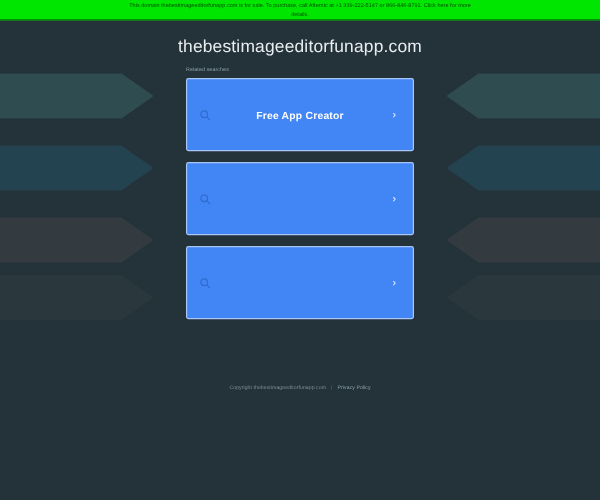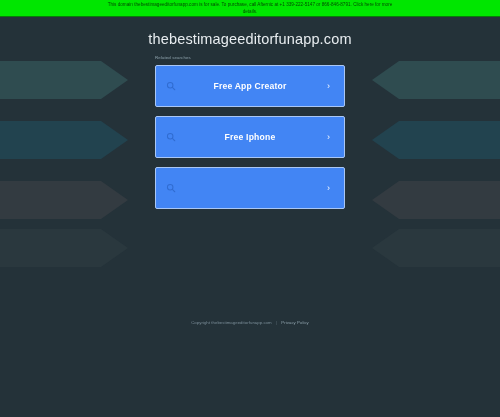--- a/index.html
+++ b/index.html
@@ -94,21 +94,21 @@
   }
 
   .ad-list {
     position: absolute;
     top: 48px;
     left: 155px;
     width: 190px;
   }
   .ad-button {
     position: relative;
-    height: 42px;
+    height: 61px;
     margin-bottom: 9px;
     background: #4285f4;
     border: 1px solid #a9c7f5;
     border-radius: 2px;
     box-sizing: border-box;
     display: flex;
     align-items: center;
     cursor: pointer;
   }
   .ad-search-icon {
@@ -196,21 +196,20 @@
       <span class="ad-chevron">›</span>
     </div>
 
     <div class="ad-button">
       <span class="ad-search-icon">
         <svg viewBox="0 0 16 16" width="10" height="10">
           <circle cx="6.7" cy="6.7" r="4.4" fill="none" stroke="#1b4fa8" stroke-width="1.7"></circle>
           <line x1="10.2" y1="10.2" x2="14" y2="14" stroke="#1b4fa8" stroke-width="1.7" stroke-linecap="round"></line>
         </svg>
       </span>
-      <span class="ad-label">Free Iphone</span>
       <span class="ad-chevron">›</span>
     </div>
 
     <div class="ad-button">
       <span class="ad-search-icon">
         <svg viewBox="0 0 16 16" width="10" height="10">
           <circle cx="6.7" cy="6.7" r="4.4" fill="none" stroke="#1b4fa8" stroke-width="1.7"></circle>
           <line x1="10.2" y1="10.2" x2="14" y2="14" stroke="#1b4fa8" stroke-width="1.7" stroke-linecap="round"></line>
         </svg>
       </span>

